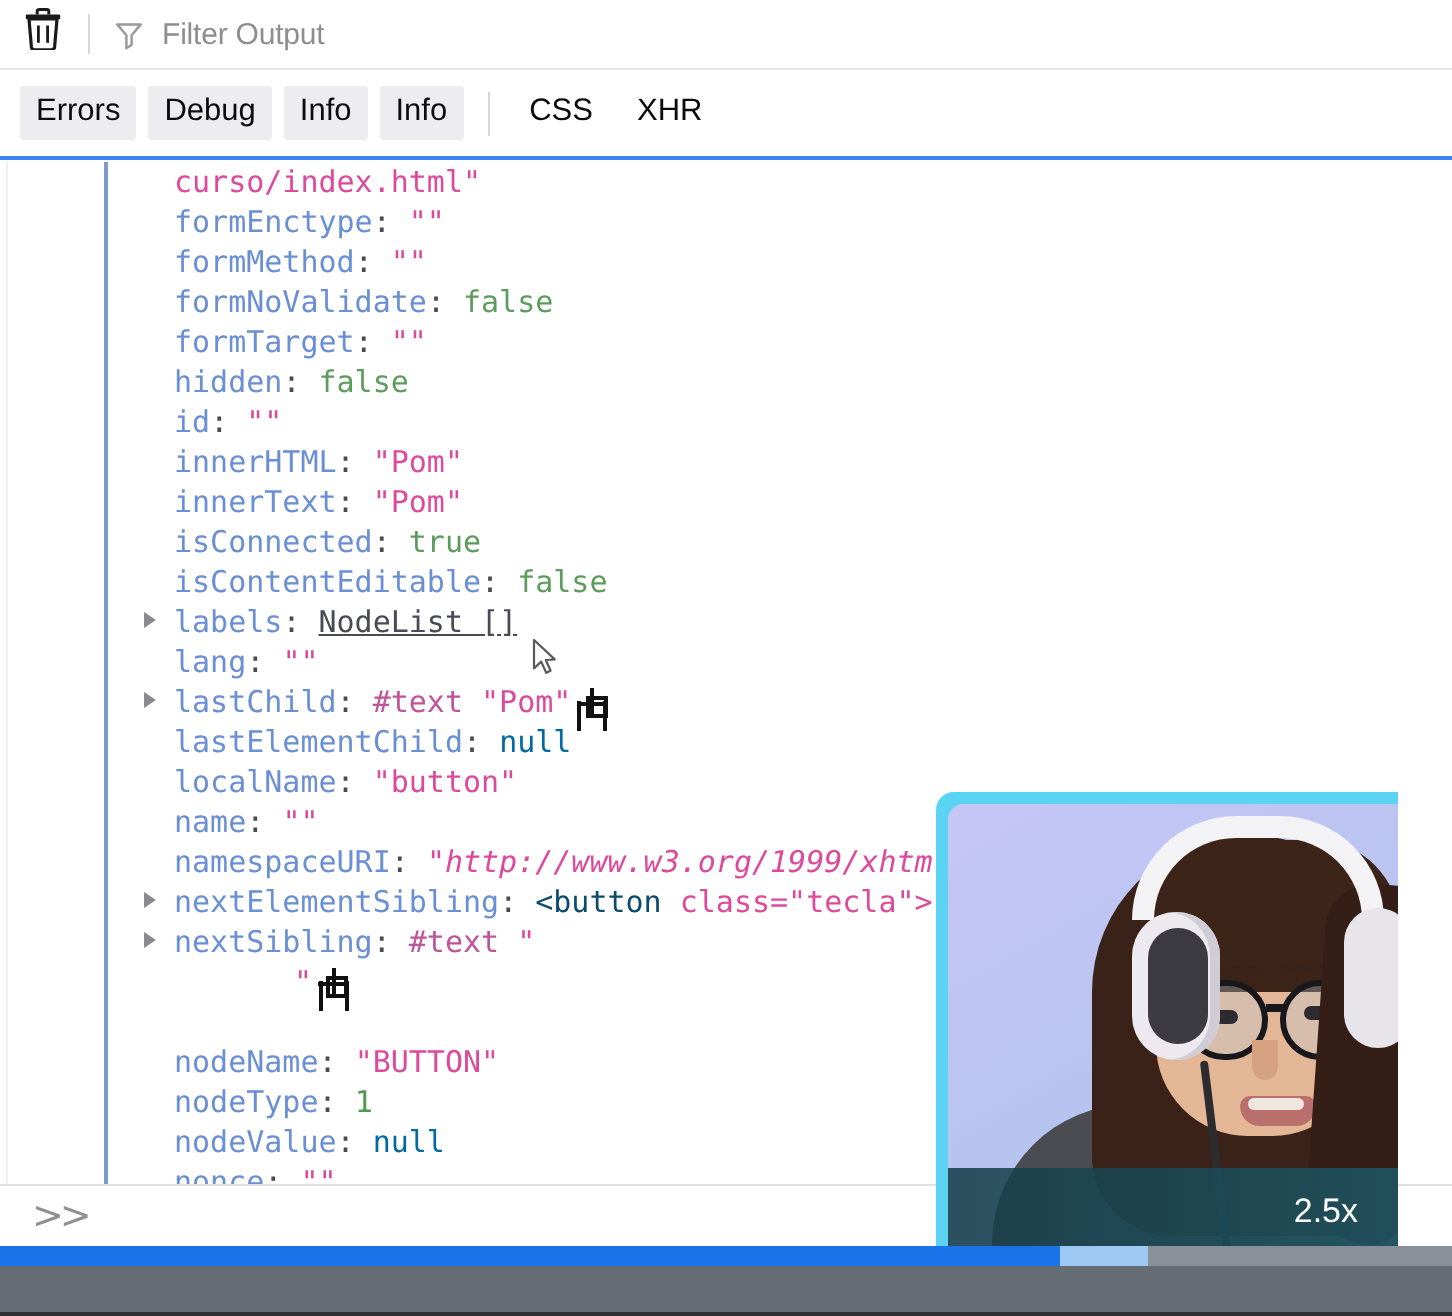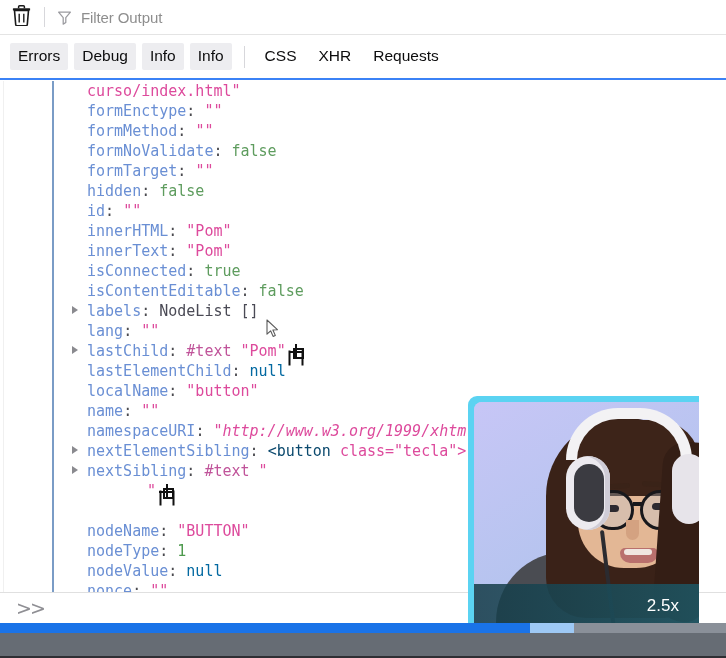--- a/index.html
+++ b/index.html
@@ -132,21 +132,21 @@
   }
 
   
   .k    { color: #6a8fd4; }          
   .p    { color: #4a4a4f; }          
   .str  { color: #dd4a9c; }          
   .stri { color: #dd4a9c; font-style: italic; }
   .bool { color: #5e9c5e; }          
   .num  { color: #4e9a4e; }          
   .null { color: #0369a1; }          
-  .node { color: #4a4a55; }          
+  .node { color: #4a4a55; text-decoration: underline; }          
   .tag  { color: #0c4a6e; }          
   .attr { color: #dd4a9c; }          
   .hash { color: #c0549a; }          
 
   .crosshair {
     display: inline-block;
     position: relative;
     width: 13px; height: 13px;
     vertical-align: -2px;
     margin-left: 4px;
@@ -415,21 +415,20 @@
   </div>
 
   <div class="toolbar-filters">
     <div class="fbtn on">Errors</div>
     <div class="fbtn on">Debug</div>
     <div class="fbtn on">Info</div>
     <div class="fbtn on">Info</div>
     <div class="fsep"></div>
     <div class="fbtn plain">CSS</div>
     <div class="fbtn plain">XHR</div>
-    <div class="fbtn plain">Requests</div>
   </div>
 
   <div class="console-area">
     <div class="left-edge"></div>
     <div class="msg-rail"></div>
     <div class="code" id="code-lines"><div class="ln"><span class="str">curso/index.html"</span></div><div class="ln"><span class="k">formEnctype</span><span class="p">: </span><span class="str">""</span></div><div class="ln"><span class="k">formMethod</span><span class="p">: </span><span class="str">""</span></div><div class="ln"><span class="k">formNoValidate</span><span class="p">: </span><span class="bool">false</span></div><div class="ln"><span class="k">formTarget</span><span class="p">: </span><span class="str">""</span></div><div class="ln"><span class="k">hidden</span><span class="p">: </span><span class="bool">false</span></div><div class="ln"><span class="k">id</span><span class="p">: </span><span class="str">""</span></div><div class="ln"><span class="k">innerHTML</span><span class="p">: </span><span class="str">"Pom"</span></div><div class="ln"><span class="k">innerText</span><span class="p">: </span><span class="str">"Pom"</span></div><div class="ln"><span class="k">isConnected</span><span class="p">: </span><span class="bool">true</span></div><div class="ln"><span class="k">isContentEditable</span><span class="p">: </span><span class="bool">false</span></div><div class="ln"><span class="tw"></span><span class="k">labels</span><span class="p">: </span><span class="node">NodeList []</span></div><div class="ln"><span class="k">lang</span><span class="p">: </span><span class="str">""</span></div><div class="ln"><span class="tw"></span><span class="k">lastChild</span><span class="p">: </span><span class="hash">#text </span><span class="str">"Pom"</span><span class="crosshair"><i></i></span></div><div class="ln"><span class="k">lastElementChild</span><span class="p">: </span><span class="null">null</span></div><div class="ln"><span class="k">localName</span><span class="p">: </span><span class="str">"button"</span></div><div class="ln"><span class="k">name</span><span class="p">: </span><span class="str">""</span></div><div class="ln"><span class="k">namespaceURI</span><span class="p">: </span><span class="stri">"http://www.w3.org/1999/xhtml"</span></div><div class="ln"><span class="tw"></span><span class="k">nextElementSibling</span><span class="p">: </span><span class="tag">&lt;button </span><span class="attr">class="tecla"&gt;</span></div><div class="ln"><span class="tw"></span><span class="k">nextSibling</span><span class="p">: </span><span class="hash">#text </span><span class="str">"</span></div><div class="ln" style="padding-left: 147px;"><span class="str">"</span><span class="crosshair"><i></i></span></div><div class="ln"></div><div class="ln"><span class="k">nodeName</span><span class="p">: </span><span class="str">"BUTTON"</span></div><div class="ln"><span class="k">nodeType</span><span class="p">: </span><span class="num">1</span></div><div class="ln"><span class="k">nodeValue</span><span class="p">: </span><span class="null">null</span></div><div class="ln"><span class="k">nonce</span><span class="p">: </span><span class="str">""</span></div></div>
 
     <div class="mouse">
       <svg width="13" height="19" viewBox="0 0 13 19">
         <path d="M1 1 L1 15.2 L4.6 11.8 L7.1 17.4 L9.3 16.4 L6.9 11 L11.4 10.7 Z" fill="#fdfdfd" stroke="#5a5a5a" stroke-width="1.1" stroke-linejoin="round"></path>

